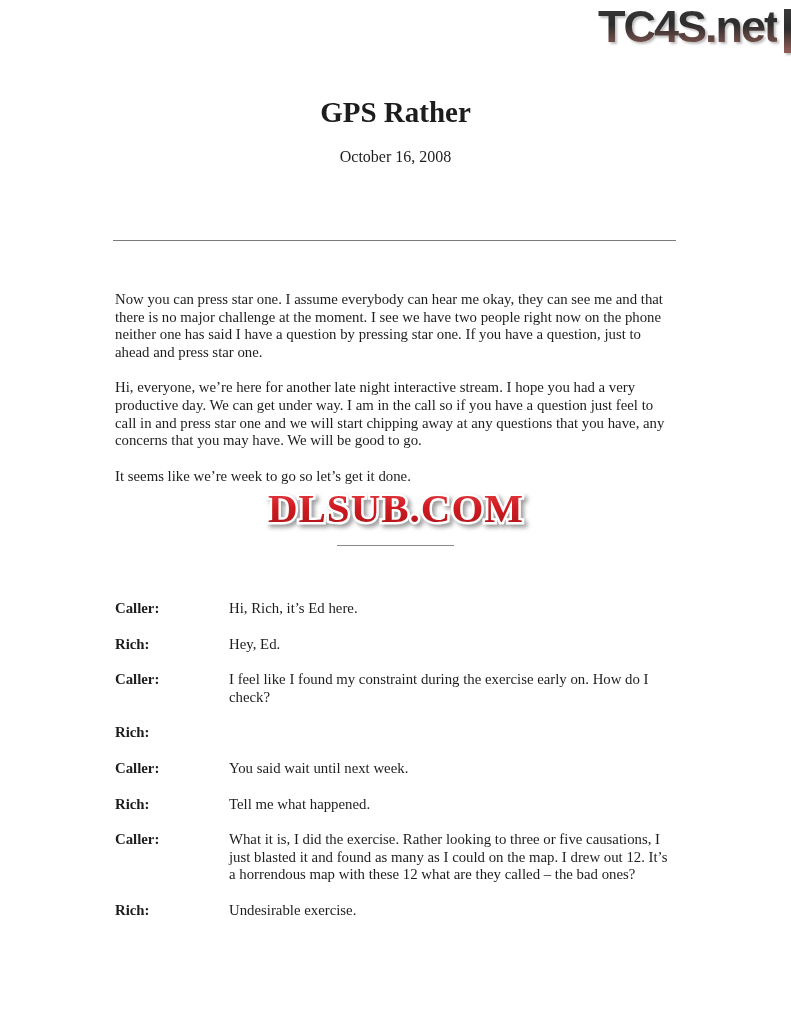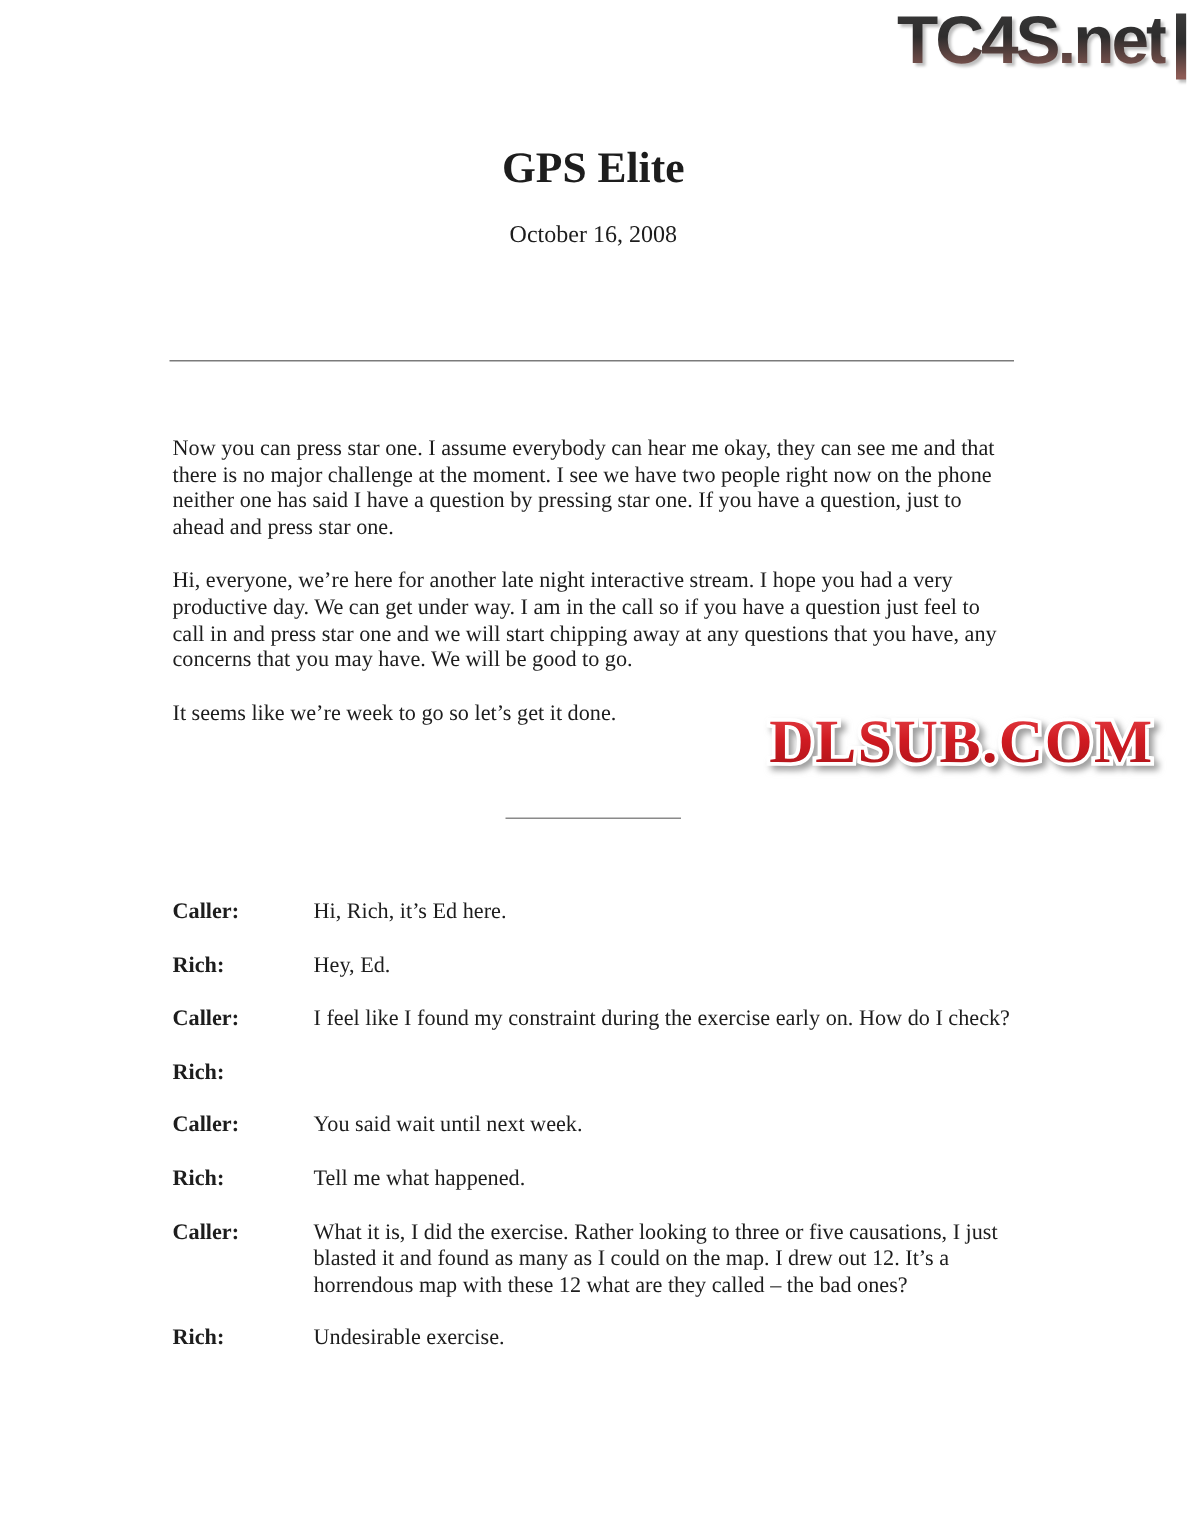--- a/index.html
+++ b/index.html
@@ -79,24 +79,24 @@
     left: 115px;
     width: 563px;
     font-size: 14.8px;
     line-height: 17.6px;
   }
   .intro p { margin-bottom: 18px; }
 
   
   .dlsub-logo {
     position: absolute;
-    top: 470px;
+    top: 484px;
     left: 0;
     width: 100%;
-    text-align: right;
+    text-align: center;
   }
   .dlsub-logo svg {
     filter: drop-shadow(3px 3px 2px rgba(125,125,125,0.75));
   }
   .dlsub-text {
     font-family: "Liberation Serif", serif;
     font-weight: bold;
     font-size: 41px;
     letter-spacing: 1px;
     stroke: #ffffff;
@@ -106,21 +106,21 @@
 
   
   .transcript {
     position: absolute;
     top: 600px;
     left: 115px;
     width: 561px;
     font-size: 14.8px;
     line-height: 17.6px;
   }
-  .t-row { display: flex; margin-bottom: 18px; }
+  .t-row { display: flex; margin-bottom: 18px; gap: 20px; }
   .t-speaker { width: 94px; flex: 0 0 94px; font-weight: bold; }
   .t-text { flex: 1; }
 
   
   .footer-logo {
     position: absolute;
     right: 3px;
     bottom: 4px;
   }
   .footer-logo svg {
@@ -140,21 +140,21 @@
 <body>
 
 <div class="page">
 
   <div class="tc4s-logo">
     <div class="tc4s-text">TC4S.net</div>
   </div>
   <div class="tc4s-clip-bar"></div>
 
   <div class="title-block">
-    <div class="doc-title">GPS Elite</div>
+    <div class="doc-title">GPS Rather</div>
     <div class="doc-date">October 16, 2008</div>
   </div>
 
   <div class="main-divider"></div>
 
   <div class="intro">
     <p>Now you can press star one. I assume everybody can hear me okay, they can see me and that there is no major challenge at the moment. I see we have two people right now on the phone neither one has said I have a question by pressing star one. If you have a question, just to ahead and press star one.</p>
     <p>Hi, everyone, we’re here for another late night interactive stream. I hope you had a very productive day. We can get under way. I am in the call so if you have a question just feel to call in and press star one and we will start chipping away at any questions that you have, any concerns that you may have. We will be good to go.</p>
     <p>It seems like we’re week to go so let’s get it done.</p>
   </div>

